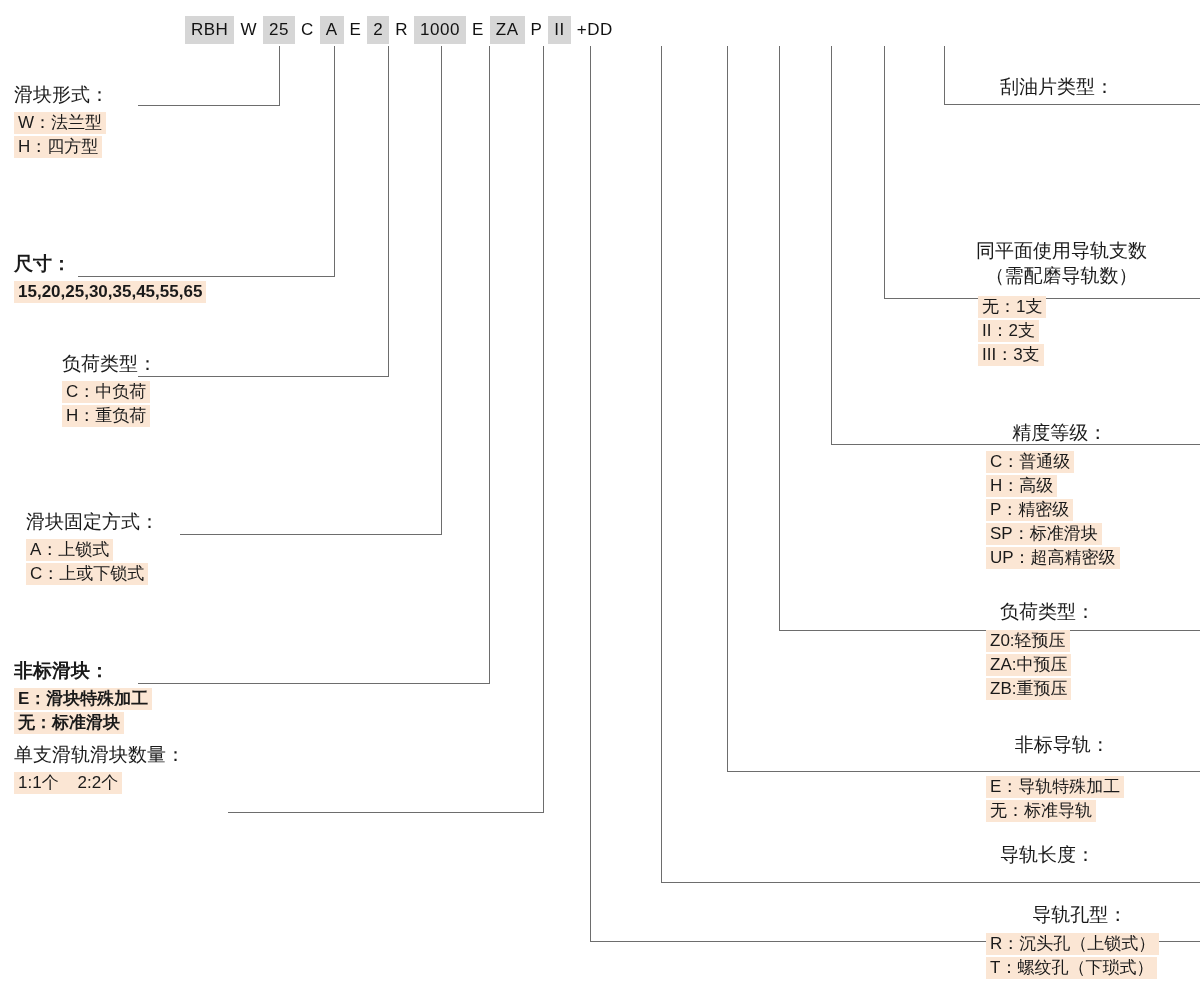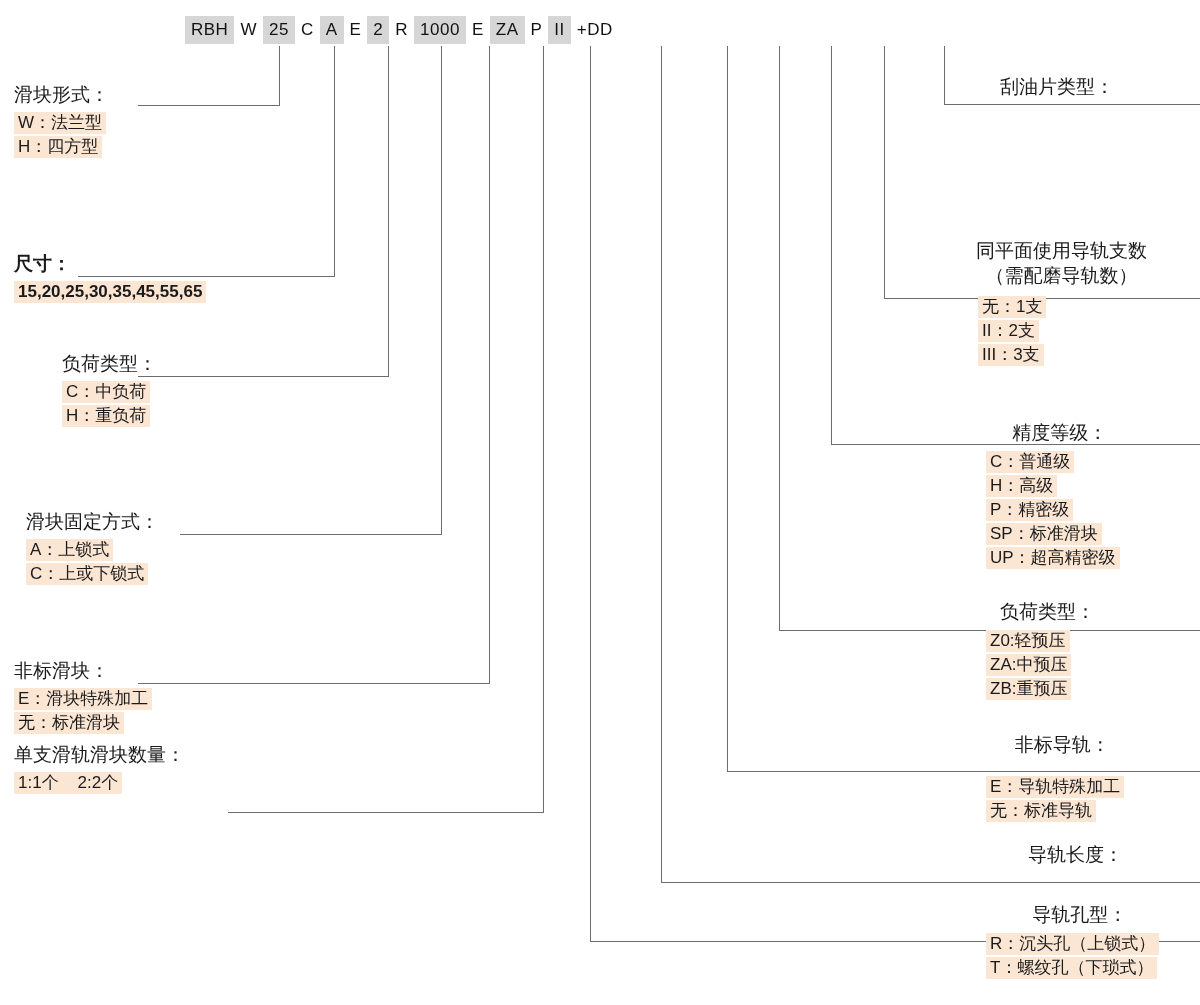--- a/index.html
+++ b/index.html
@@ -149,21 +149,21 @@
 </div>
 
 <div class="group" style="left:14px; top:511px;margin-left:12px;">
   <div class="grp-title">滑块固定方式：</div>
   <div class="opts">
     <span class="opt-row"><span class="opt">A：上锁式</span></span>
     <span class="opt-row"><span class="opt">C：上或下锁式</span></span>
   </div>
 </div>
 
-<div class="group" style="left:14px; top:660px;">
+<div class="group" style="left:14px; top:660px;font-weight:bold;">
   <div class="grp-title">非标滑块：</div>
   <div class="opts">
     <span class="opt-row"><span class="opt">E：滑块特殊加工</span></span>
     <span class="opt-row"><span class="opt">无：标准滑块</span></span>
   </div>
 </div>
 
 <div class="group" style="left:14px; top:744px;">
   <div class="grp-title">单支滑轨滑块数量：</div>
   <div class="opts">
@@ -206,21 +206,21 @@
 </div>
 
 <div class="group right" style="left:1000px; top:735px;">
   <div class="grp-title">非标导轨：</div>
   <div class="opts" style="margin-left:-14px;margin-top:19px;">
     <span class="opt-row"><span class="opt">E：导轨特殊加工</span></span>
     <span class="opt-row"><span class="opt">无：标准导轨</span></span>
   </div>
 </div>
 
-<div class="group right" style="left:1000px; top:845px;margin-left:28px;">
+<div class="group right" style="left:1000px; top:845px;">
   <div class="grp-title">导轨长度：</div>
 </div>
 
 <div class="group right" style="left:1000px; top:905px;">
   <div class="grp-title">导轨孔型：</div>
   <div class="opts" style="margin-left:-14px;">
     <span class="opt-row"><span class="opt">R：沉头孔（上锁式）</span></span>
     <span class="opt-row"><span class="opt">T：螺纹孔（下琐式）</span></span>
   </div>
 </div>

